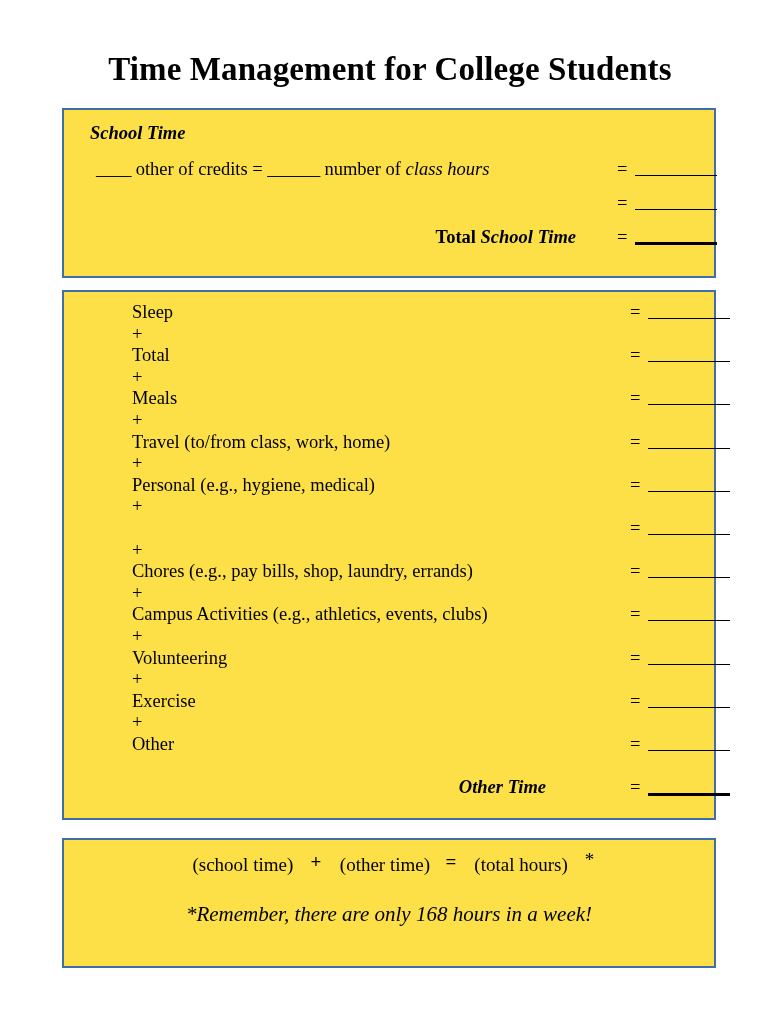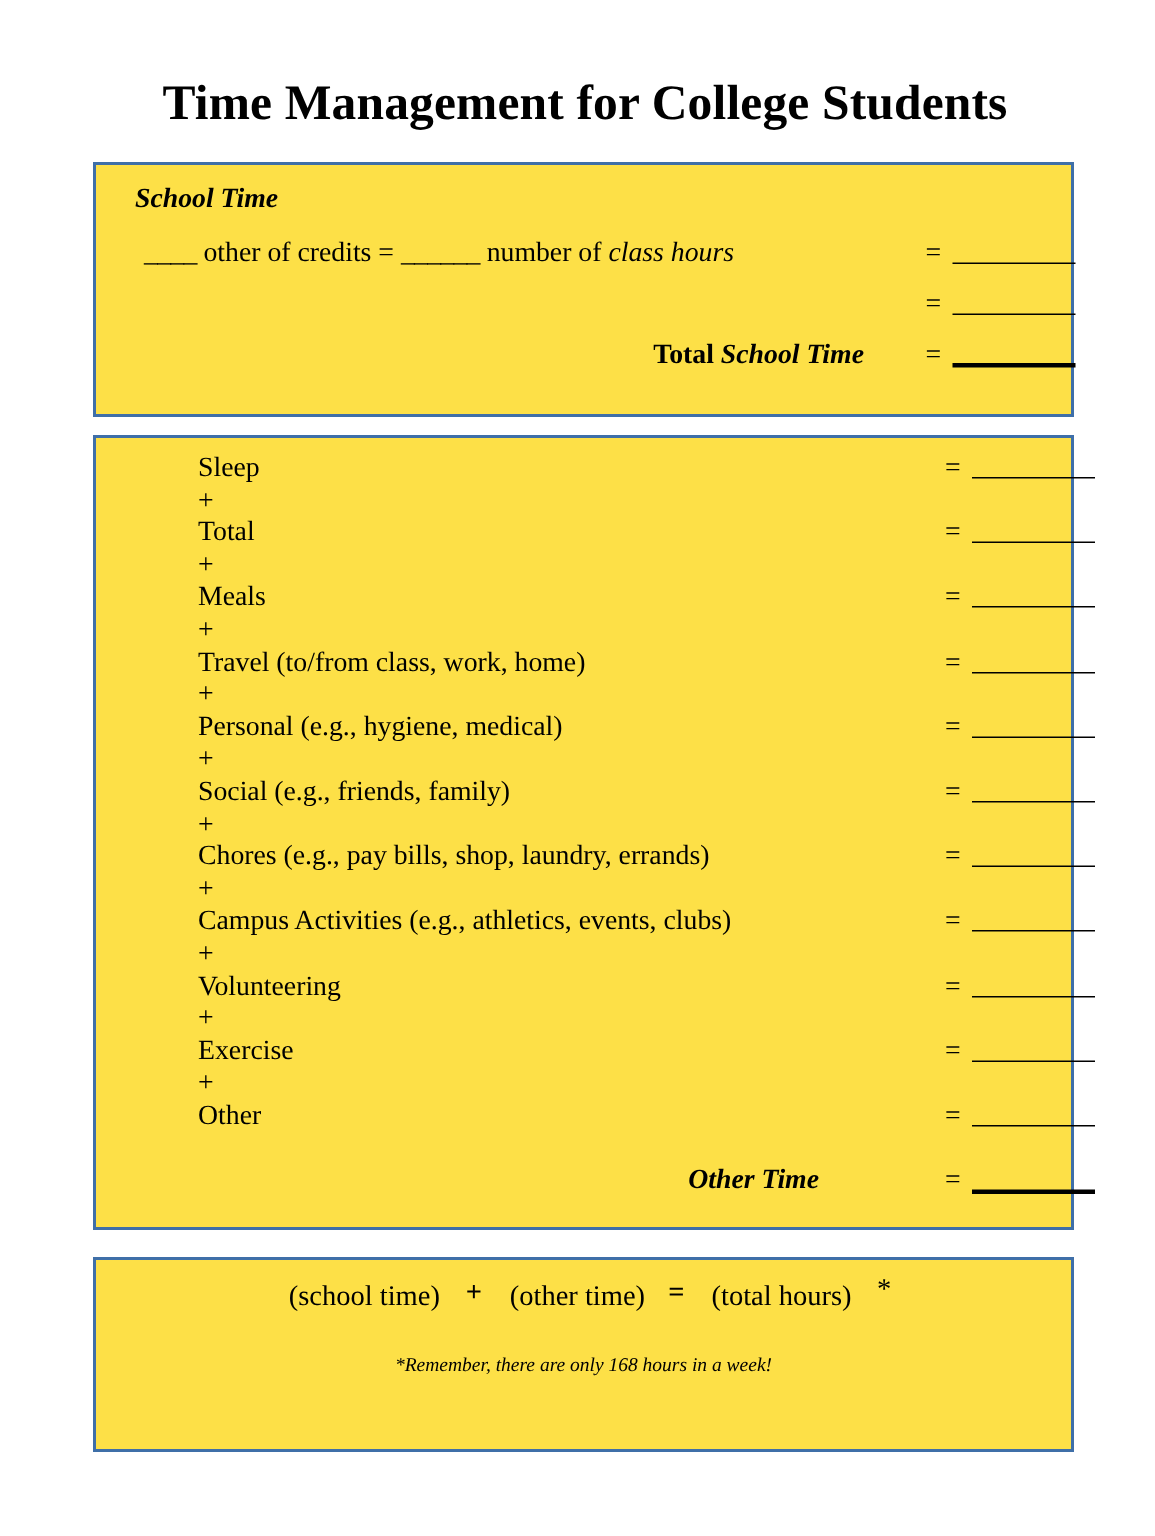--- a/index.html
+++ b/index.html
@@ -209,21 +209,21 @@
     vertical-align: top;
     font-size: 19px;
     line-height: 12px;
   }
   .f1 { width: 118px; }
   .f2 { width: 110px; }
   .f3 { width: 118px; }
   .note {
     margin-top: 26px;
     font-style: italic;
-    font-size: 13px;
+    font-size: 21px;
     text-align: center;
   }
 </style>
 </head>
 <body>
 
 <div class="page">
 
   <div class="doc-title">Time Management for College Students</div>
 
@@ -295,21 +295,20 @@
         <li class="act-line">
           <span class="label">Personal (e.g., hygiene, medical)</span>
           <span class="eq">=</span>
           <span class="blank"></span>
         </li>
         <li class="act-line">
           <span class="plus">+</span>
         </li>
 
         <li class="act-line">
-          <span class="label">Social (e.g., friends, family)</span>
           <span class="eq">=</span>
           <span class="blank"></span>
         </li>
         <li class="act-line">
           <span class="plus">+</span>
         </li>
 
         <li class="act-line">
           <span class="label">Chores (e.g., pay bills, shop, laundry, errands)</span>
           <span class="eq">=</span>

